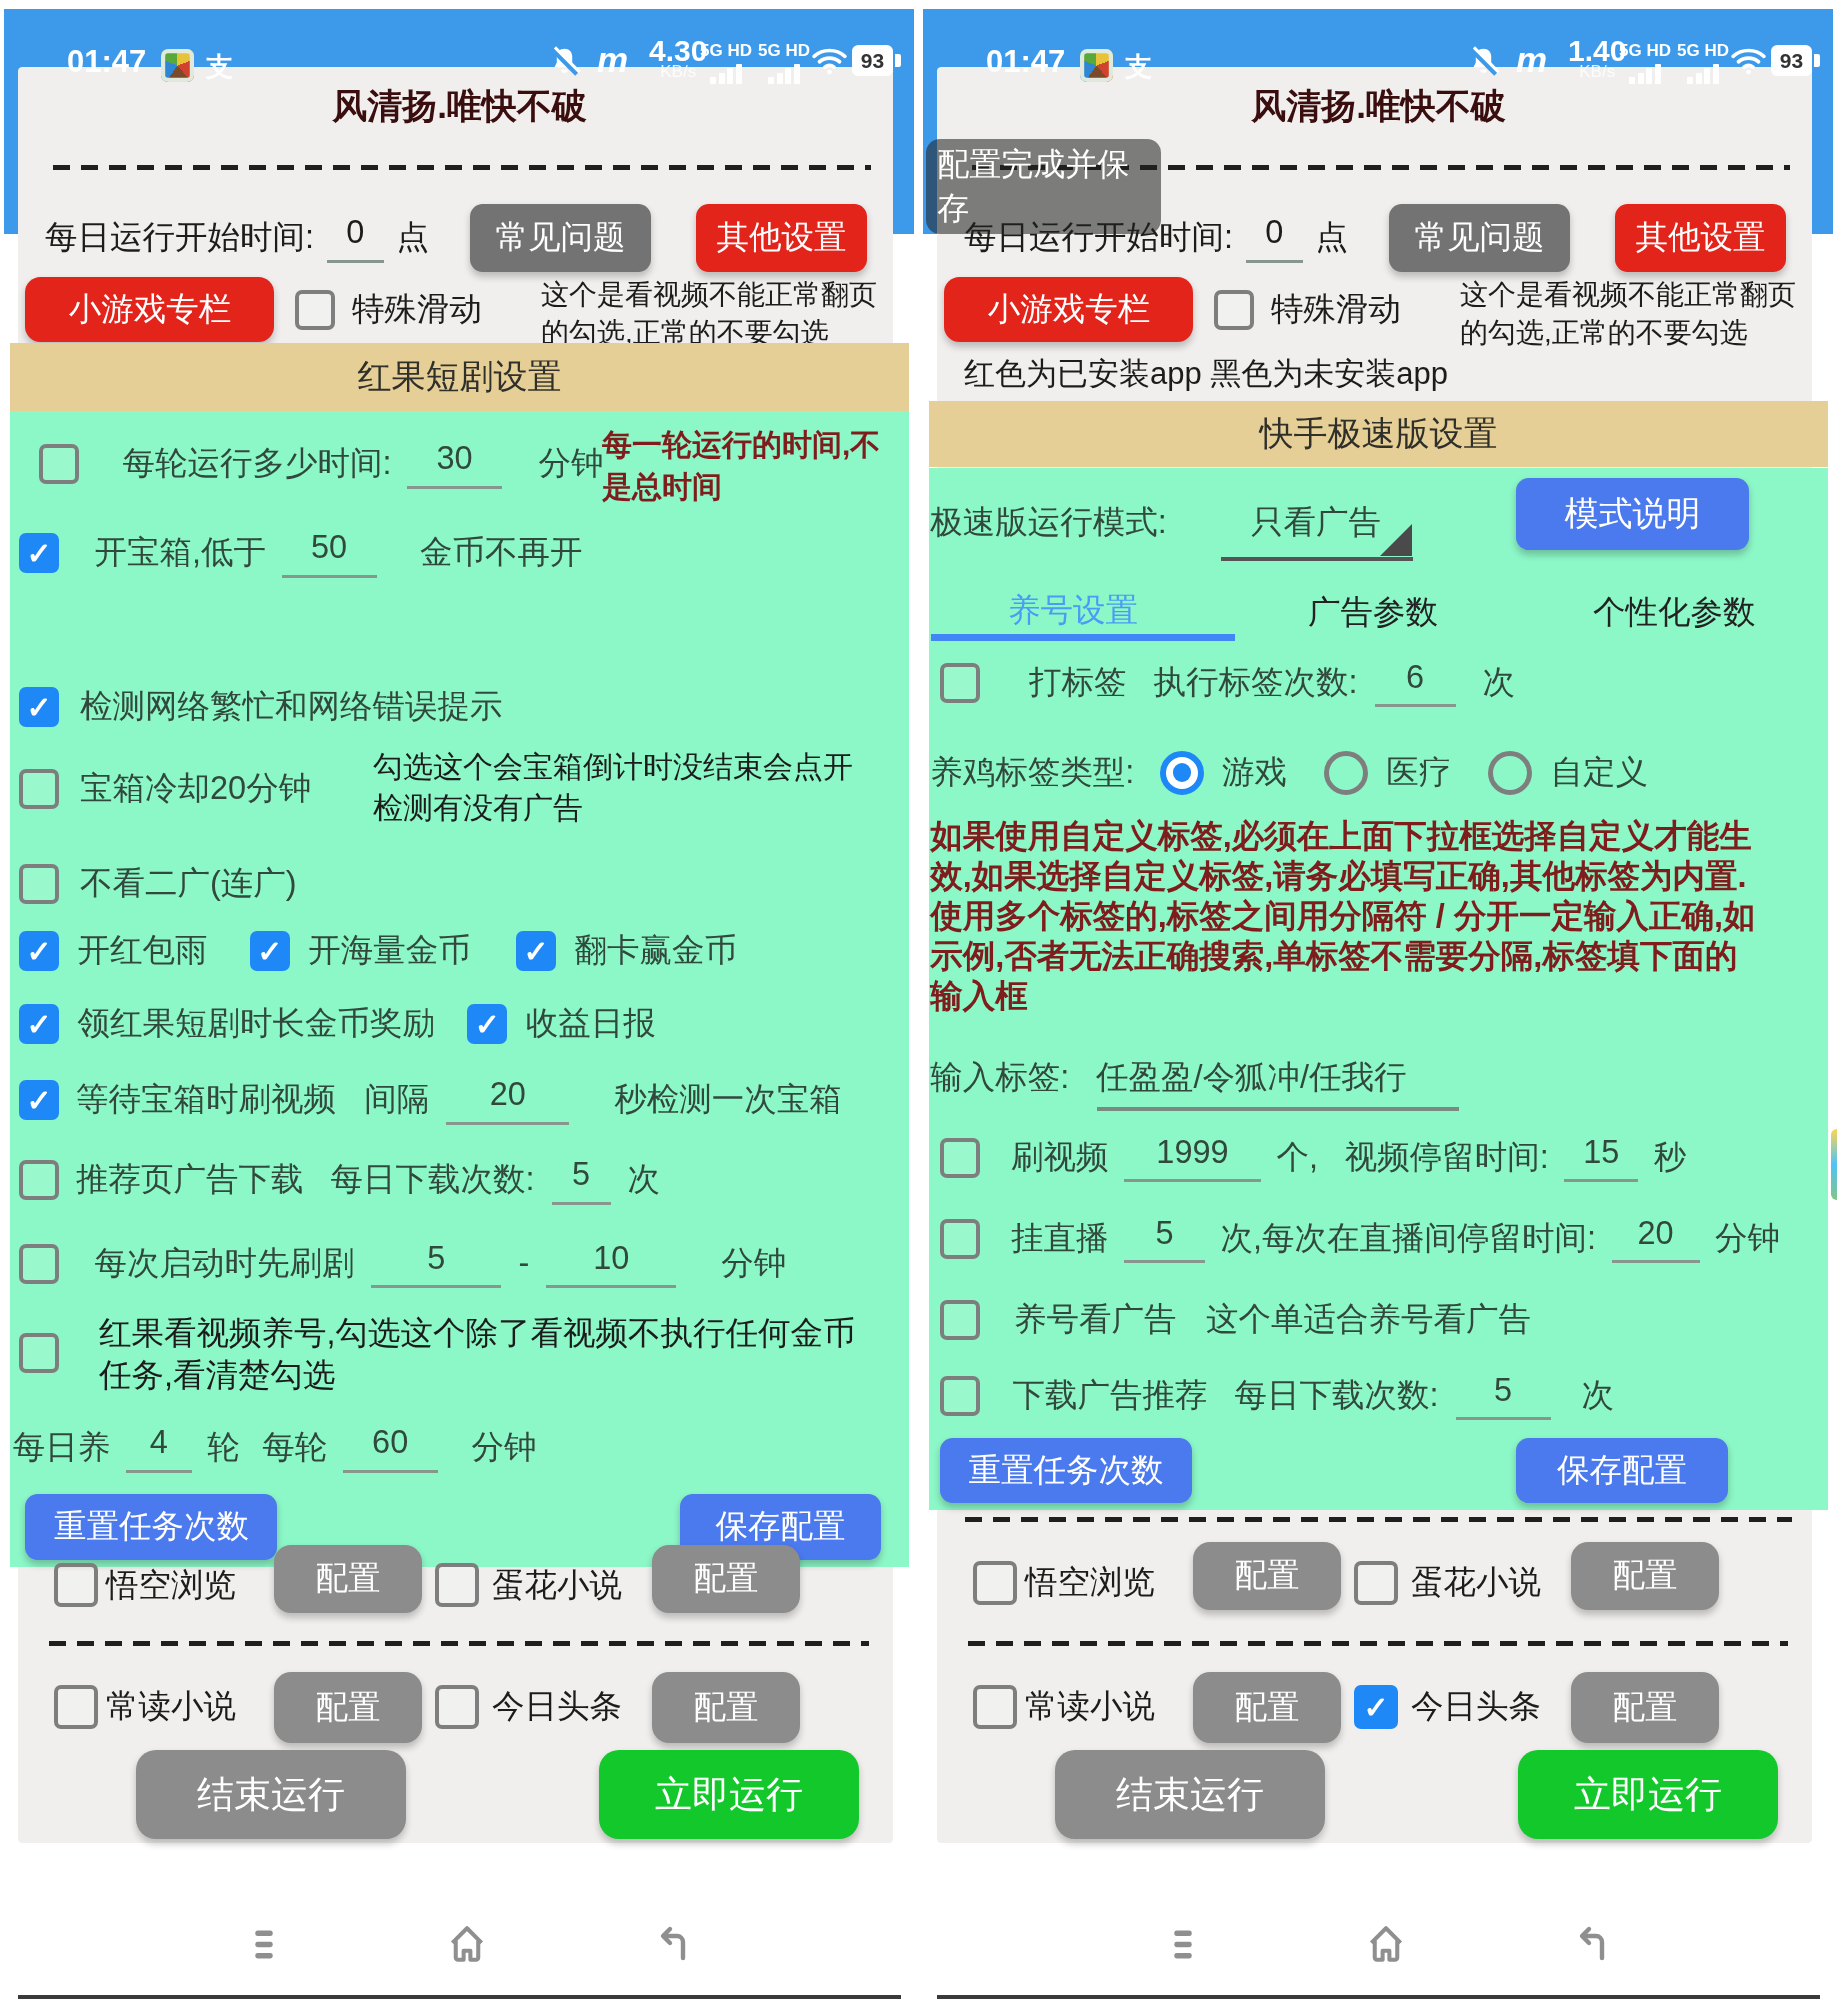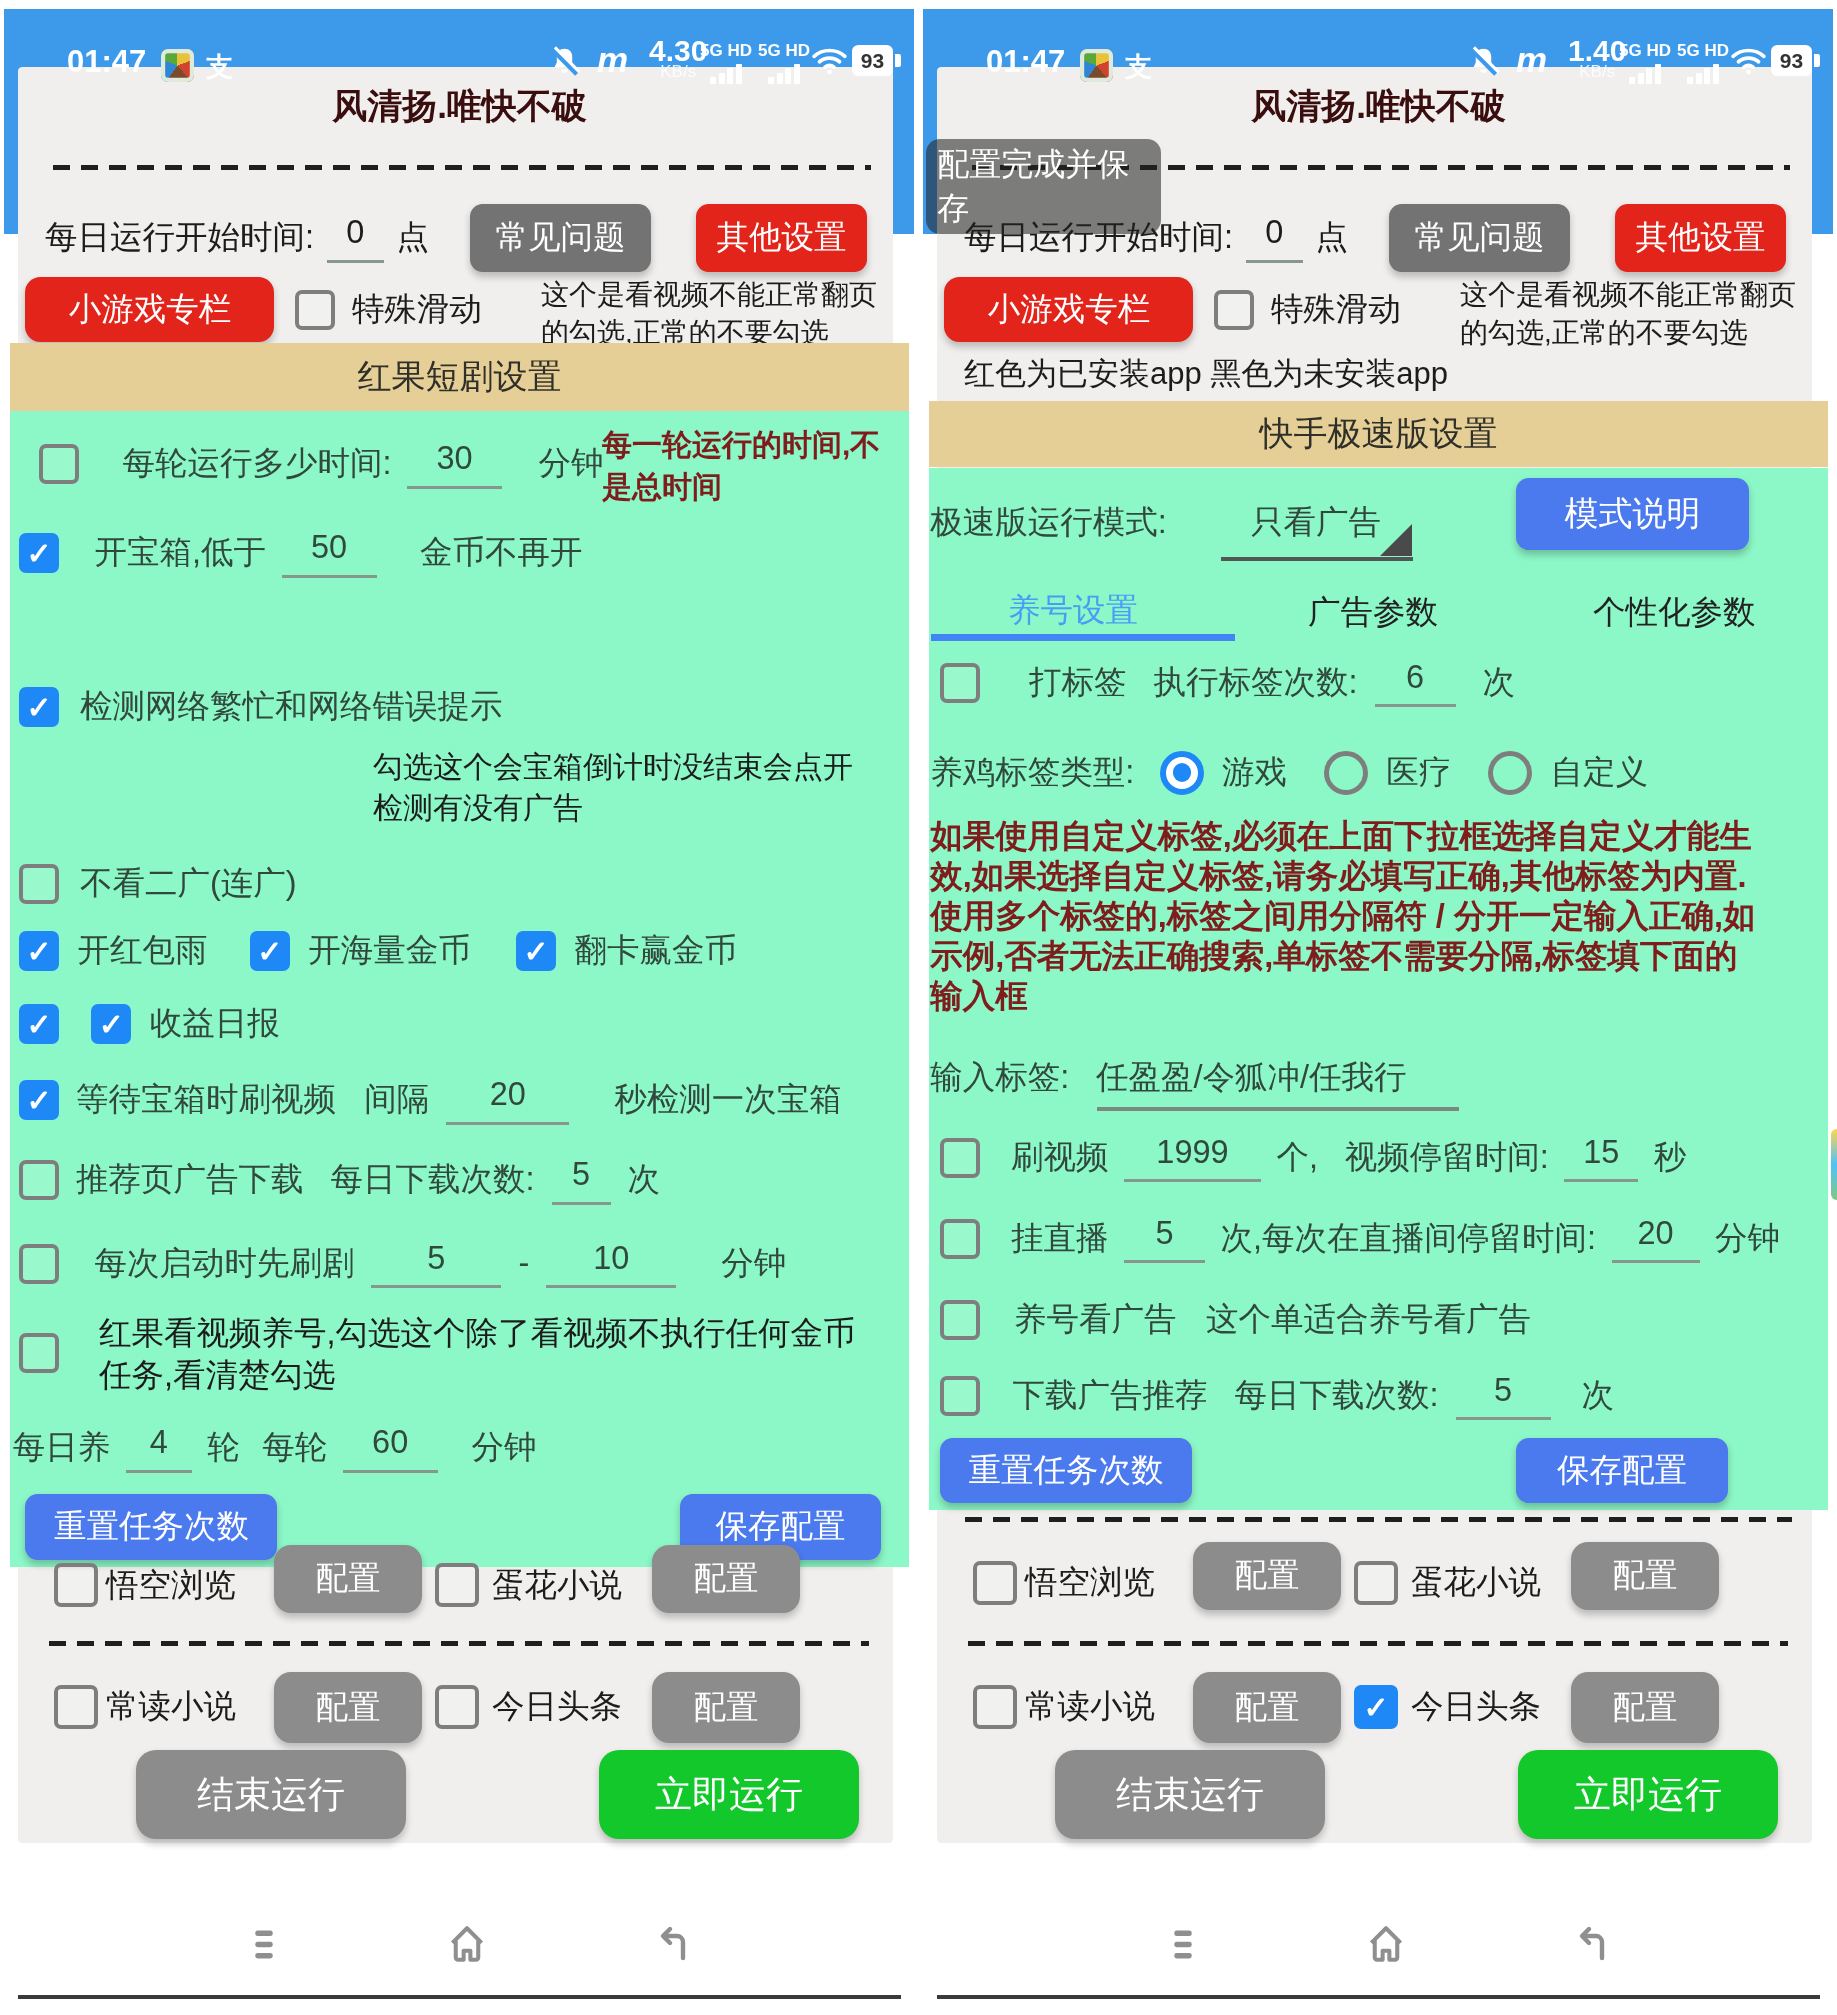--- a/index.html
+++ b/index.html
@@ -154,38 +154,43 @@
     <span class="uv" style="min-width:78px;">50</span>
     <span style="margin-left:28px;">金币不再开</span>
   </div>
 
 
   <div class="row grntxt" style="left:19px;top:680px;height:54px;gap:21px;">
     <div class="cb on"></div>
     <span>检测网络繁忙和网络错误提示</span>
   </div>
 
+  <div class="row grntxt" style="left:19px;top:758px;height:62px;gap:21px;">
+    <div class="cb"></div>
+    <span>宝箱冷却20分钟</span>
+  </div>
   <div class="note grntxt" style="left:373px;top:746px;width:481px;font-size:30px;line-height:41px;">勾选这个会宝箱倒计时没结束会点开检测有没有广告</div>
 
   <div class="row grntxt" style="left:19px;top:857px;height:54px;gap:21px;">
     <div class="cb"></div>
     <span>不看二广(连广)</span>
   </div>
 
   <div class="row grntxt" style="left:19px;top:924px;height:54px;gap:18.4px;">
     <div class="cb on"></div>
     <span>开红包雨</span>
     <div class="cb on" style="margin-left:24px;"></div>
     <span>开海量金币</span>
     <div class="cb on" style="margin-left:27px;"></div>
     <span>翻卡赢金币</span>
   </div>
 
   <div class="row grntxt" style="left:19px;top:997px;height:54px;gap:18.4px;">
     <div class="cb on"></div>
+    <span>领红果短剧时长金币奖励</span>
     <div class="cb on" style="margin-left:14px;"></div>
     <span>收益日报</span>
   </div>
 
   <div class="row grntxt" style="left:19px;top:1073px;height:54px;gap:17px;">
     <div class="cb on"></div>
     <span>等待宝箱时刷视频</span>
     <span style="margin-left:11.3px;">间隔</span>
     <span class="uv" style="min-width:106px;">20</span>
     <span style="margin-left:28px;">秒检测一次宝箱</span>

